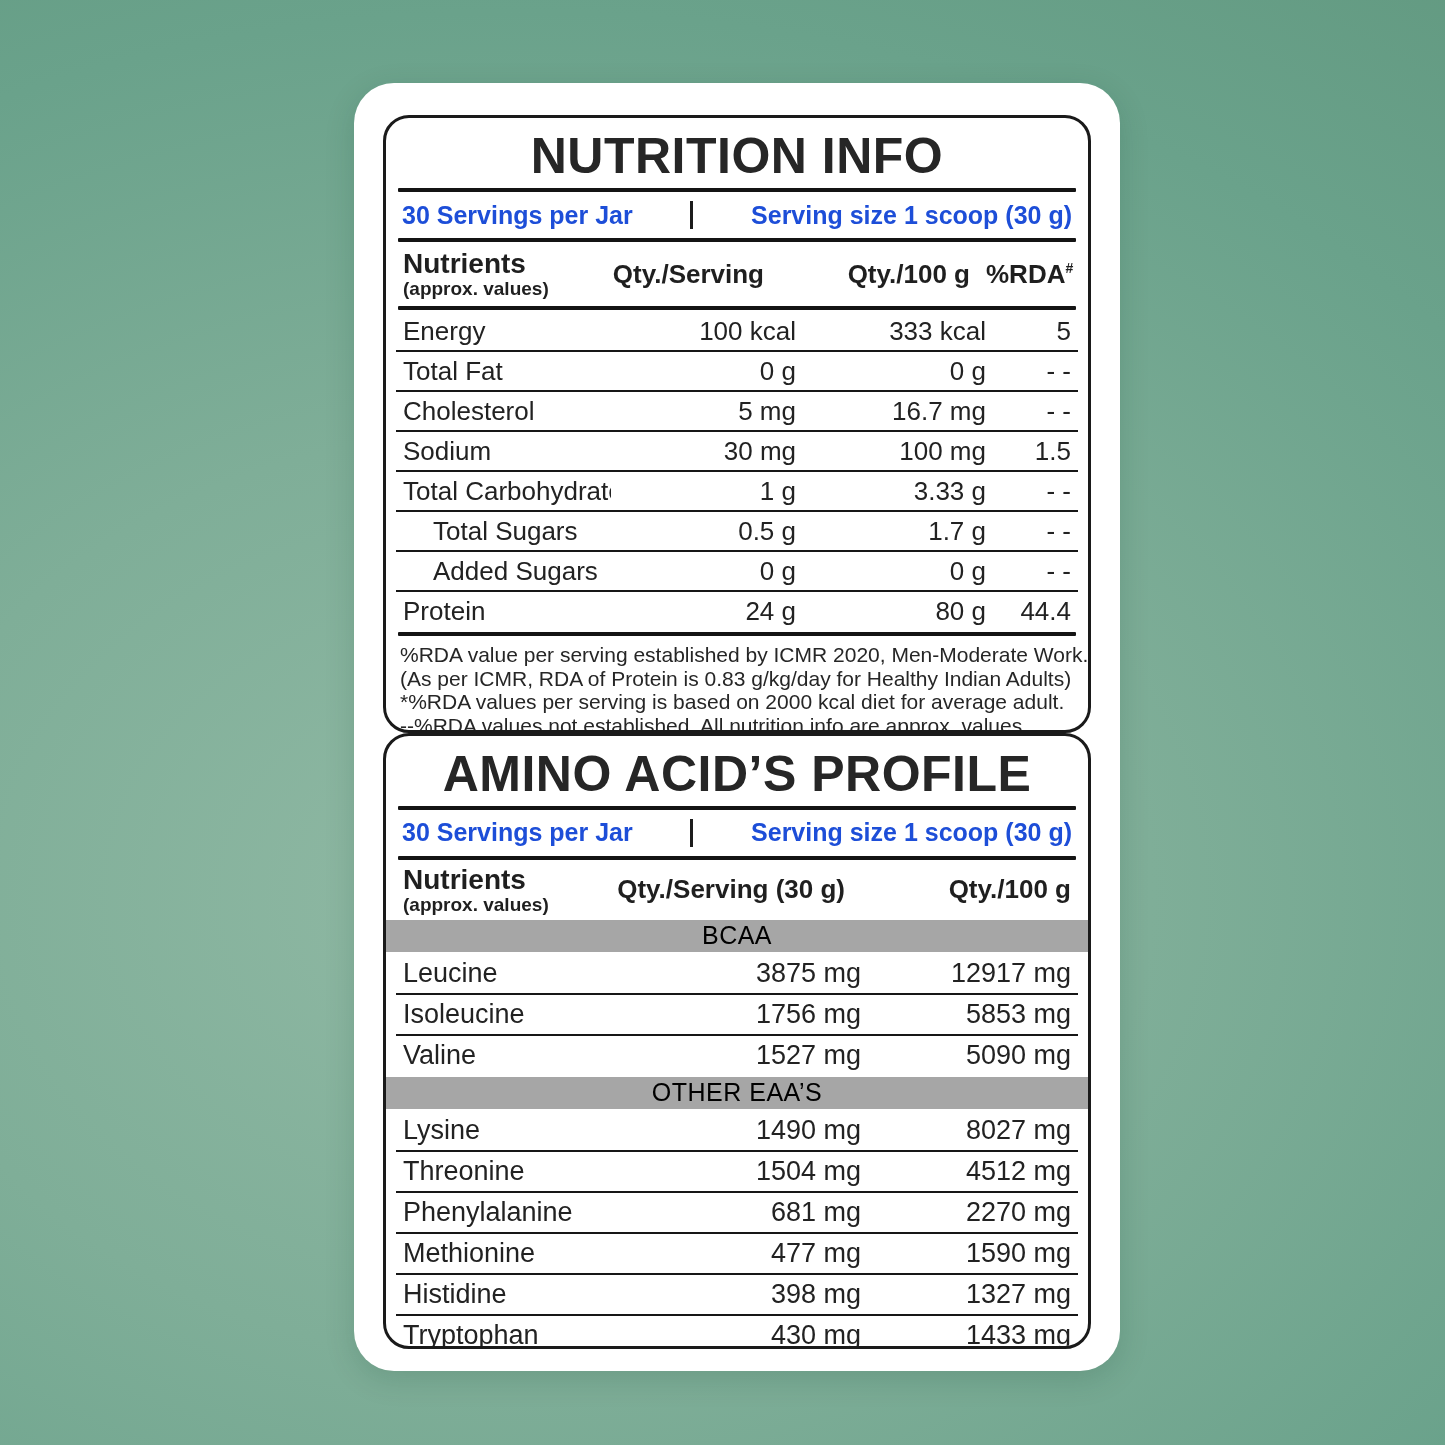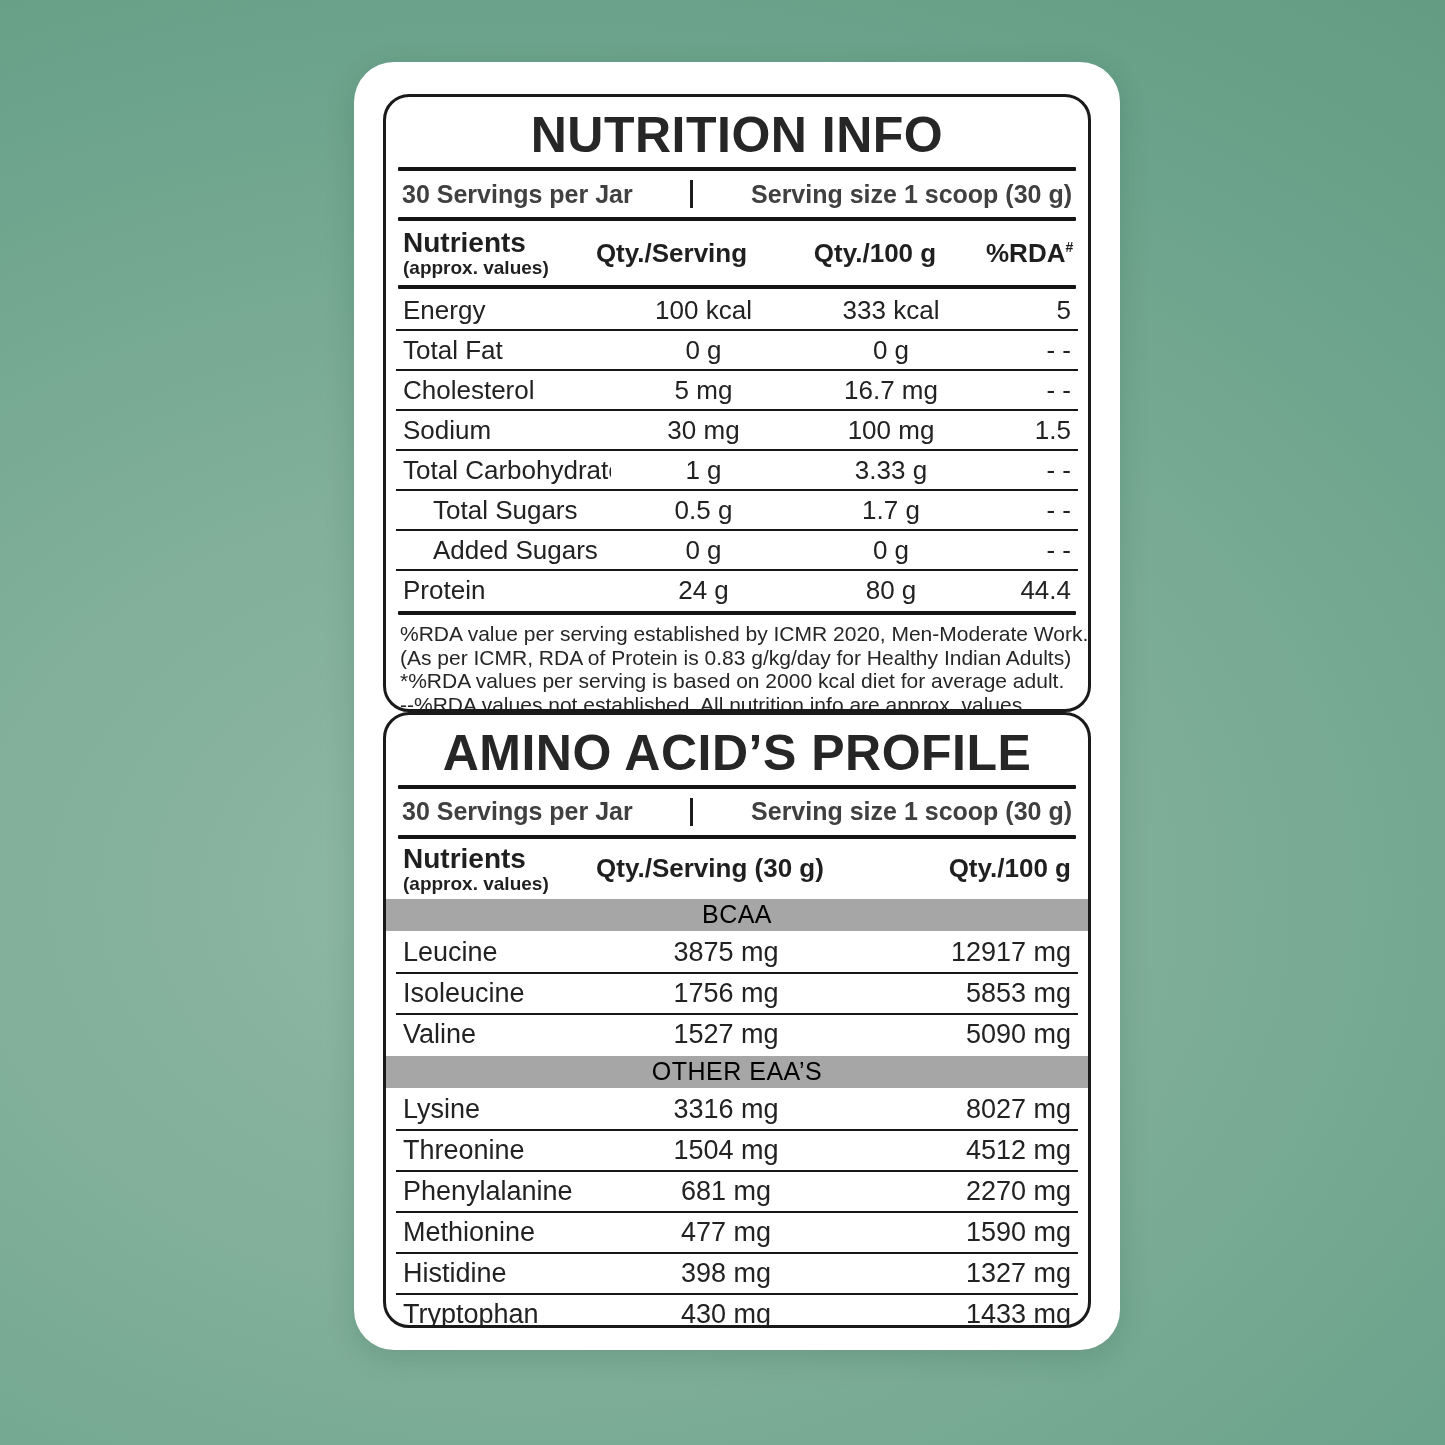--- a/index.html
+++ b/index.html
@@ -3,52 +3,52 @@
 <meta charset="utf-8">
 <style>
   html,body{margin:0;padding:0;background:#6aa28b;}
   .stage{
     position:relative;width:1445px;height:1445px;overflow:hidden;
     background:radial-gradient(115% 85% at 36% 62%, #90b9a4 0%, #7fae98 38%, #6aa28b 72%, #61987f 100%);
     font-family:"Liberation Sans", sans-serif;
     color:#1f1f1f;
   }
   .card{
-    position:absolute;left:354px;top:62px;width:766px;height:1288px;
+    position:absolute;left:354px;top:83px;width:766px;height:1288px;
     background:#ffffff;border-radius:40px;
     box-shadow:0 8px 30px rgba(15,55,40,.16);
     box-sizing:border-box;
     padding:32px 29px 22px 29px;
     display:flex;flex-direction:column;justify-content:space-between;
   }
   .panel{
     box-sizing:border-box;width:708px;
     border:3.5px solid #1a1a1a;border-radius:26px;
     background:#fff;overflow:hidden;
     padding:6px 0 8px 0;
   }
   .panel-title{
     margin:0;text-align:center;
     font-size:50px;font-weight:700;letter-spacing:.5px;color:#262626;
     line-height:60px;padding-top:2px;
   }
   .rule{height:4px;background:#141414;margin:2px 12px;border-radius:1px;}
   .servings-row{
     display:flex;align-items:center;justify-content:space-between;
-    height:42px;padding:0 16px;font-size:25px;font-weight:700;color:#404040;
+    height:42px;padding:0 16px;font-size:25px;font-weight:700;color:#1d4ed8;
   }
   .serv-divider{width:3px;height:28px;background:#1c1c1c;}
   .grid4{display:grid;grid-template-columns:1fr 185px 190px 85px;align-items:center;}
   .grid3{display:grid;grid-template-columns:1fr 270px 210px;align-items:center;}
   .head-row{min-height:56px;margin:0 10px;padding:2px 7px;gap:16px;}
   .head-row .nutrients-block{display:flex;flex-direction:column;justify-content:center;line-height:1.05;}
   .nutrients-main{font-size:28px;font-weight:700;}
   .nutrients-sub{font-size:19px;font-weight:700;}
   .col-head{font-size:26px;font-weight:700;}
-  .c-center{text-align:center;}
+  .c-center{text-align:right;}
   .c-right{text-align:right;}
   .col-head sup{font-size:14px;vertical-align:super;}
   .trow{height:38px;margin:0 10px;padding:0 7px;font-size:26px;color:#222;}
   .trow + .trow{border-top:2.5px solid #161616;}
   .amino .trow{height:39px;font-size:27px;}
   .trow .c-name{white-space:nowrap;overflow:hidden;}
   .trow.indent .c-name{padding-left:30px;}
   .band{
     height:32px;margin:2px 0;background:#a6a6a6;
     display:flex;align-items:center;justify-content:center;
@@ -182,21 +182,21 @@
           <div class="trow grid3">
     <div class="c-name">Valine</div>
     <div class="c-center">1527 mg</div>
     <div class="c-right">5090 mg</div>
   </div>
           <div class="band">
     <span class="band-label">OTHER EAA’S</span>
   </div>
           <div class="trow grid3">
     <div class="c-name">Lysine</div>
-    <div class="c-center">3316 mg</div>
+    <div class="c-center">1490 mg</div>
     <div class="c-right">8027 mg</div>
   </div>
           <div class="trow grid3">
     <div class="c-name">Threonine</div>
     <div class="c-center">1504 mg</div>
     <div class="c-right">4512 mg</div>
   </div>
           <div class="trow grid3">
     <div class="c-name">Phenylalanine</div>
     <div class="c-center">681 mg</div>

